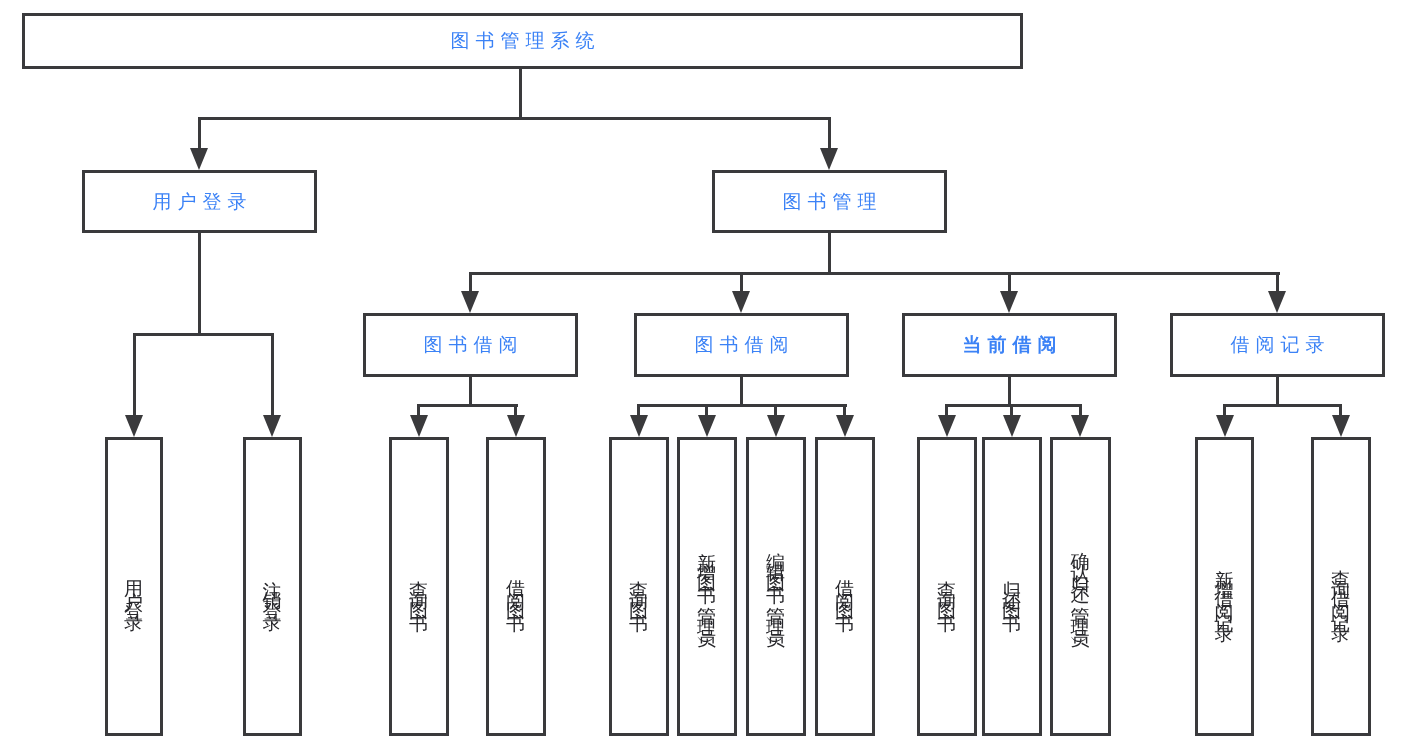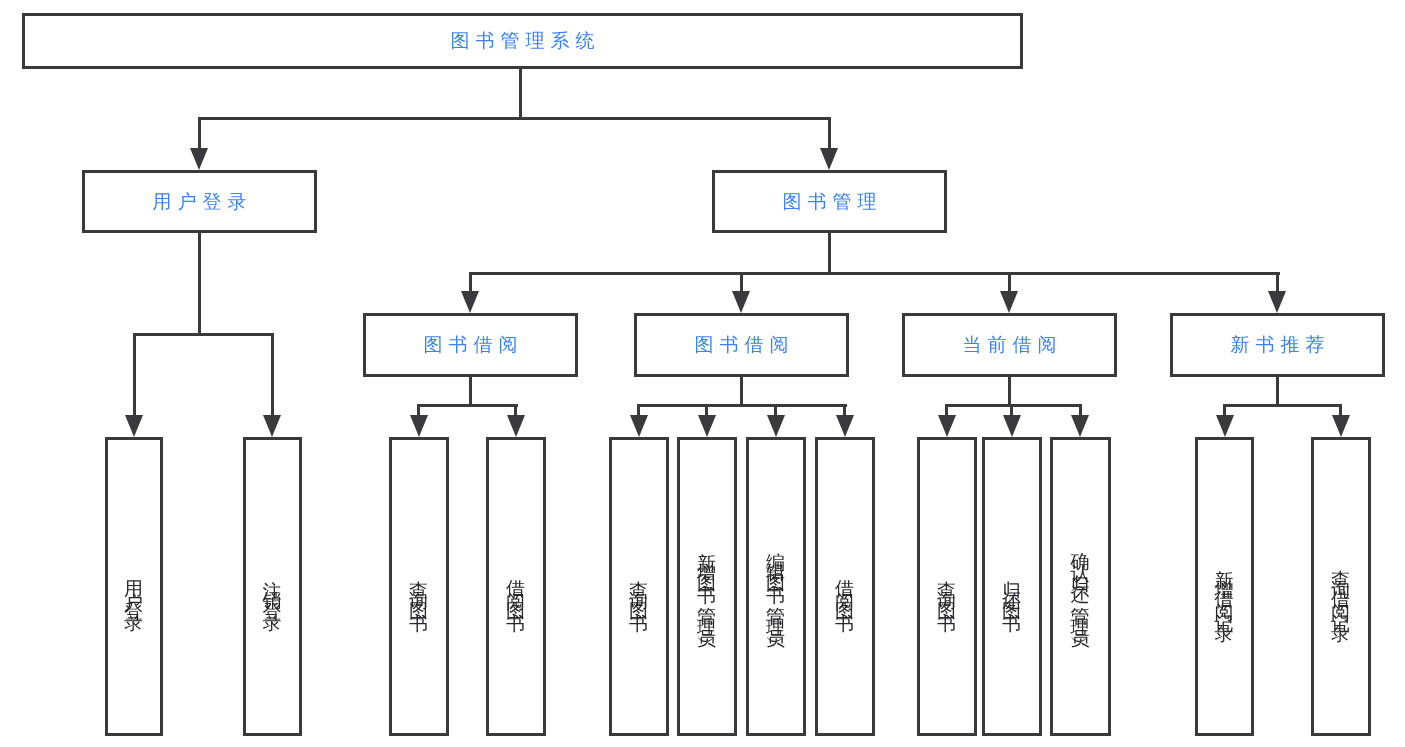--- a/index.html
+++ b/index.html
@@ -112,25 +112,25 @@
   <div class="arrow" style="left:1000px; top:291px;"></div>
   <div class="lv" style="left:1276px; top:272px; height:21px;"></div>
   <div class="arrow" style="left:1268px; top:291px;"></div>
 
   <div class="box hbox l3-box" style="left:363px;">
     <span>图书借阅</span>
   </div>
   <div class="box hbox l3-box" style="left:634px;">
     <span>图书借阅</span>
   </div>
-  <div class="box hbox l3-box" style="left:902px;">
+  <div class="box hbox l3-box" style="left:902px;font-weight:bold;">
     <span>当前借阅</span>
   </div>
   <div class="box hbox l3-box" style="left:1170px;">
-    <span>新书推荐</span>
+    <span>借阅记录</span>
   </div>
 
   <div class="lv" style="left:469px; top:377px; height:29px;"></div>
   <div class="lh" style="left:417px; top:404px; width:101px;"></div>
   <div class="lv" style="left:417px; top:404px; height:13px;"></div>
   <div class="arrow" style="left:410px; top:415px;"></div>
   <div class="lv" style="left:514px; top:404px; height:13px;"></div>
   <div class="arrow" style="left:507px; top:415px;"></div>
 
   <div class="lv" style="left:740px; top:377px; height:29px;"></div>

